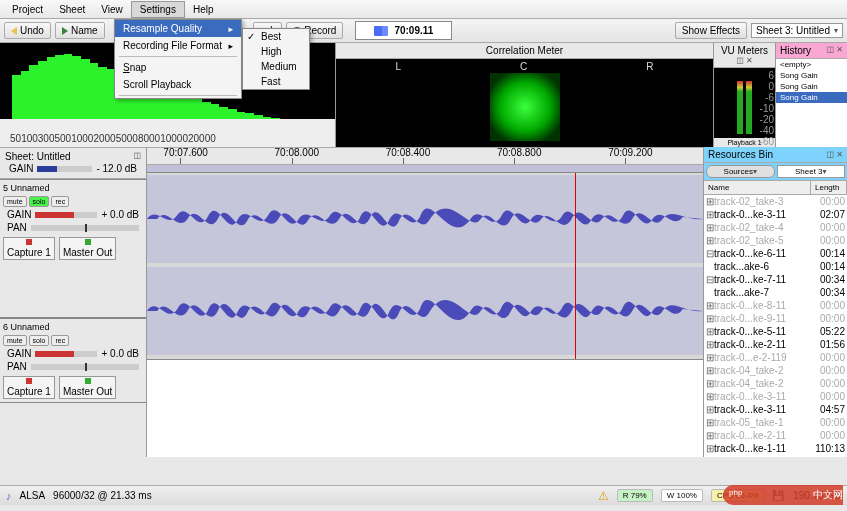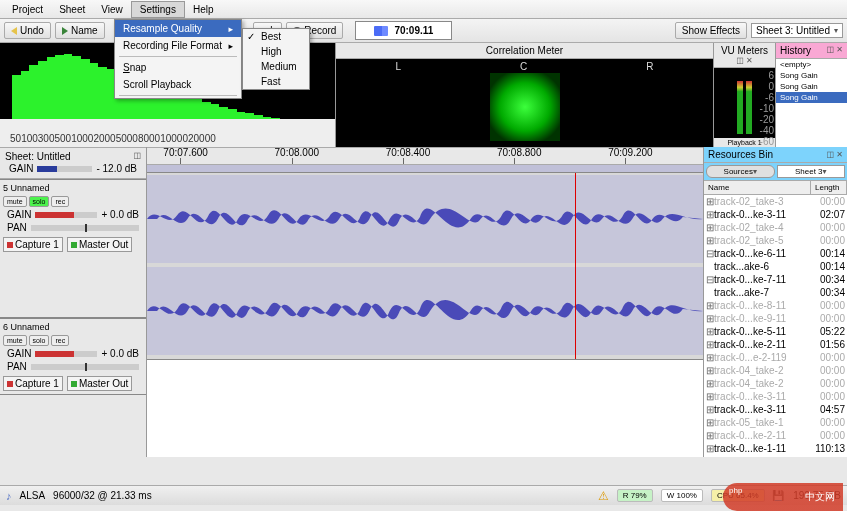--- a/index.html
+++ b/index.html
@@ -56,21 +56,21 @@
   .sheet-head { padding: 3px 5px; border-bottom: 1px solid #aaa; border-top: 1px solid #aaa; text-align: right; }
   .gain-row { display: flex; align-items: center; gap: 4px; font-size: 8px; padding: 1px 4px; }
   .gain-bar { flex: 1; height: 6px; background: #ccc; position: relative; }
   .gain-fill { position: absolute; left: 0; top: 0; bottom: 0; background: #2a3c9c; }
   .track-block { border-top: 1px solid #888; border-bottom: 1px solid #888; padding: 3px; }
   .tname { font-size: 9px; padding-bottom: 2px; }
   .small-btns { display: flex; gap: 2px; padding: 1px 0; }
   .sbtn { font-size: 7px; padding: 1px 3px; border: 1px solid #999; background: #eee; border-radius: 2px; }
   .sbtn.solo { background: #4cf24c; }
   .bus-row { display: flex; gap: 4px; padding-top: 3px; }
-  .bus { font-size: 7px; padding: 1px 3px; border: 1px solid #999; background: #f4f4f4; display: flex; gap: 2px; align-items: center; }
+  .bus { font-size: 7px; padding: 1px 3px; border: 1px solid #999; background: #f4f4f4; display: flex; gap: 2px; align-items: center; flex-direction: column; }
   .red-sq { width: 6px; height: 6px; background: #c33; }
   .grn-sq { width: 6px; height: 6px; background: #3a3; }
   
   .wavecol { flex: 1; background: #e0e0e0; display: flex; flex-direction: column; border-left: 1px solid #999; }
   .ruler { height: 18px; background: #e8e8e8; border-bottom: 1px solid #aaa; display: flex; font-size: 8px; align-items: flex-end; position: relative; border-top: 1px solid #aaa; }
   .tick { position: absolute; bottom: 0; border-left: 1px solid #666; height: 6px; }
   .tick span { position: absolute; top: -11px; left: -18px; white-space: nowrap; }
   .marker-strip { height: 8px; background: #c0c0d8; border-bottom: 1px solid #888; }
   .wavearea { flex: 1; position: relative; background: #d8d8d8; }
   .waveclip { position: absolute; left: 0; right: 0; background: #c6c6da; }
@@ -94,21 +94,21 @@
   .res-len { width: 32px; text-align: right; color: inherit; }
   
   .statusbar { position: absolute; bottom: 6px; left: 0; right: 0; height: 20px; background: linear-gradient(#f0f0f0,#dcdcdc); border-top: 1px solid #aaa; display: flex; align-items: center; padding: 0 6px; gap: 8px; }
   .status-seg { padding: 1px 5px; border: 1px solid #bbb; font-size: 8px; border-radius: 2px; }
   .seg-r { background: #c6f2c6; }
   .seg-w { background: #fff; }
   .seg-cpu { background: #f6f0a8; }
   .note-ico { color: #5a78c8; font-size: 11px; }
   .spacer { flex: 1; }
   
-  .watermark { position: absolute; right: 4px; bottom: 0; height: 28px; width: 120px; background: linear-gradient(90deg, rgba(210,60,40,.85), rgba(210,60,40,.85)); color: #fff; border-radius: 14px 0 0 14px; display: flex; align-items: center; justify-content: flex-end; padding-right: 8px; font-size: 10px; z-index: 300; }
+  .watermark { position: absolute; right: 4px; bottom: 6px; height: 20px; width: 120px; background: linear-gradient(90deg, rgba(210,60,40,.85), rgba(210,60,40,.85)); color: #fff; border-radius: 14px 0 0 14px; display: flex; align-items: center; justify-content: flex-end; font-size: 10px; z-index: 300; }
   .wm-php { position: absolute; left: 6px; top: 3px; font-size: 8px; color: #fff; }
   .select-box { border: 1px solid #999; background: #fff; padding: 1px 4px; font-size: 9px; display: flex; align-items: center; gap: 4px;}
   .dn-arrow::after{content:"▾"; font-size:8px; color:#555;}
   .pane-ico { font-size: 8px; color: #555; }
 </style>
 </head>
 <body>
 
 <div class="menubar">
   <div class="menu-item">Project</div>

